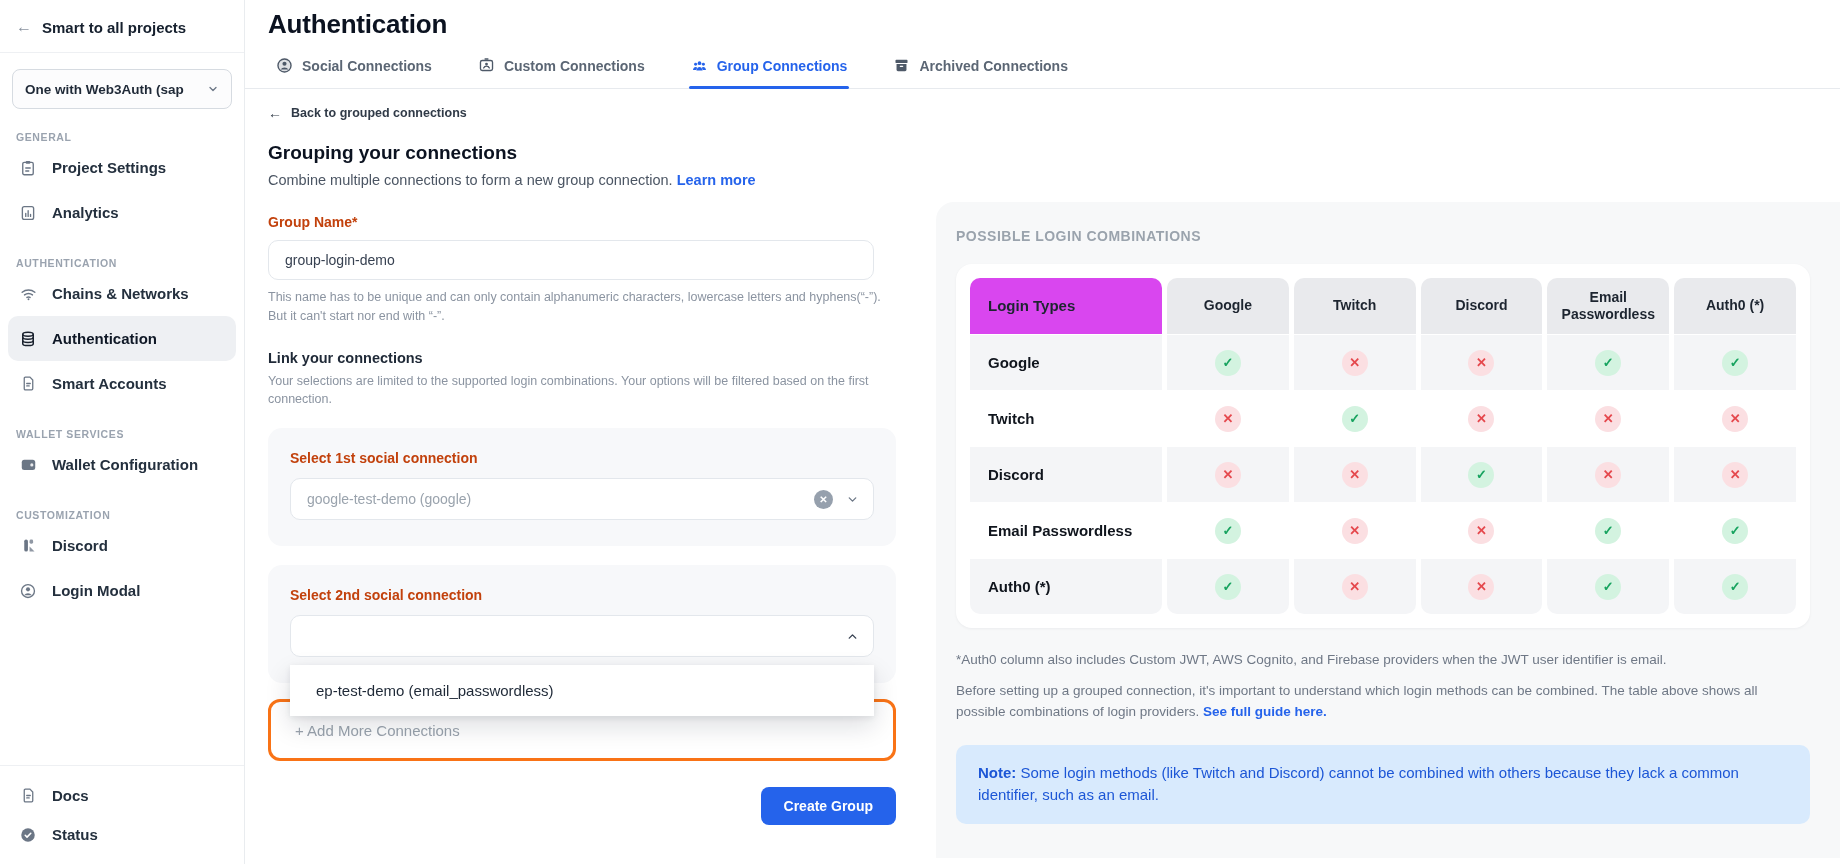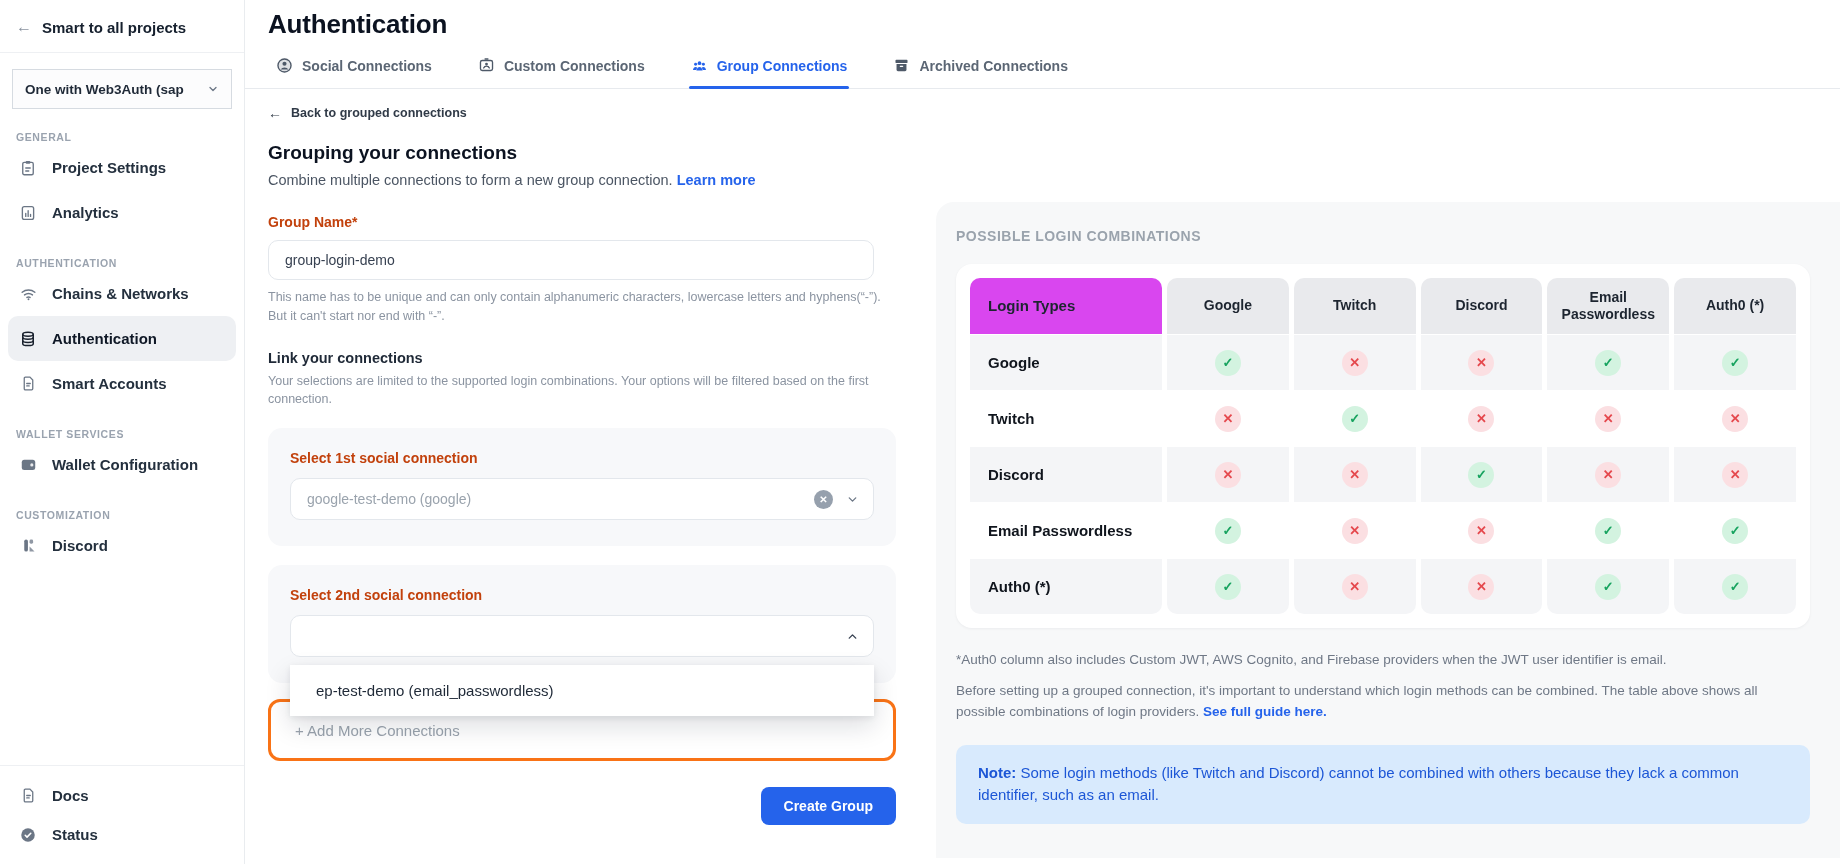--- a/index.html
+++ b/index.html
@@ -5,21 +5,21 @@
   * { box-sizing: border-box; margin: 0; padding: 0; }
   html,body { width:1840px; height:864px; overflow:hidden; background:#fff;
     font-family:"Liberation Sans", sans-serif; color:#111827; }
   .app { display:flex; width:1840px; height:864px; }
 
   
   .sidebar { width:245px; height:864px; border-right:1px solid #e9ecef; position:relative; flex:none; background:#fff; }
   .back-row { display:flex; align-items:center; gap:10px; padding:18px 18px 16px 16px; font-size:15px; font-weight:700; color:#16202e; }
   .back-arrow { color:#8a93a0; font-size:16px; font-weight:400; }
   .side-divider { border-top:1px solid #eef0f3; }
-  .project-select { margin:16px 12px 0; height:40px; border:1px solid #d6dbe1; border-radius:0;
+  .project-select { margin:16px 12px 0; height:40px; border:1px solid #d6dbe1; border-radius:8px;
     display:flex; align-items:center; padding:0 12px; background:#fcfcfd; }
   .project-select .ptxt { flex:1; font-size:13.5px; font-weight:600; color:#1f2937; white-space:nowrap; overflow:hidden; }
   .nav-section-label { margin:22px 16px 2px; font-size:10.5px; font-weight:700; letter-spacing:.6px; color:#9aa3af; }
   .nav-item { height:45px; margin:0 8px; padding:0 10px; border-radius:10px; display:flex; align-items:center; gap:14px;
     font-size:15px; font-weight:600; color:#24303e; cursor:pointer; }
   .nav-item.active { background:#eef0f3; color:#0f1826; }
   .nicon { width:20px; height:20px; display:flex; align-items:center; justify-content:center; color:#6b7685; flex:none; }
   .nav-item.active .nicon { color:#19212d; }
   .sidebar-footer { position:absolute; left:0; right:0; bottom:0; border-top:1px solid #eef0f3; padding:10px 0 10px; background:#fff; }
   .sidebar-footer .nav-item { height:39px; }
@@ -184,20 +184,30 @@
     <div class="nav-item">
       <span class="nicon">
         <svg width="17" height="17" viewBox="0 0 24 24" fill="currentColor">
             <rect x="6" y="3.5" width="5.2" height="17" rx="2.6"></rect>
             <rect x="13.5" y="3.5" width="5" height="6" rx="2" opacity=".75"></rect>
             <path d="M13.5 20.5v-7l7 7z" opacity=".75"></path>
           </svg>
       </span>
       <span>Discord</span>
     </div>
+    <div class="nav-item">
+      <span class="nicon">
+        <svg width="18" height="18" viewBox="0 0 24 24" fill="none" stroke="currentColor" stroke-width="1.8">
+            <circle cx="12" cy="12" r="8.6"></circle>
+            <circle cx="12" cy="9.8" r="2.7" fill="currentColor" stroke="none"></circle>
+            <path d="M6.8 17.6a6.6 6.6 0 0 1 10.4 0" fill="currentColor" stroke="none"></path>
+          </svg>
+      </span>
+      <span>Login Modal</span>
+    </div>
 
     <div class="sidebar-footer">
       <div class="nav-item">
         <span class="nicon">
           <svg width="17" height="17" viewBox="0 0 24 24" fill="none" stroke="currentColor" stroke-width="1.8">
               <path d="M7.5 3h6.5l4 4v12.5A1.5 1.5 0 0 1 16.5 21h-9A1.5 1.5 0 0 1 6 19.5v-15A1.5 1.5 0 0 1 7.5 3z"></path>
               <path d="M9.5 12h5M9.5 15.5h3.5" stroke-linecap="round"></path>
             </svg>
         </span>
         <span>Docs</span>

